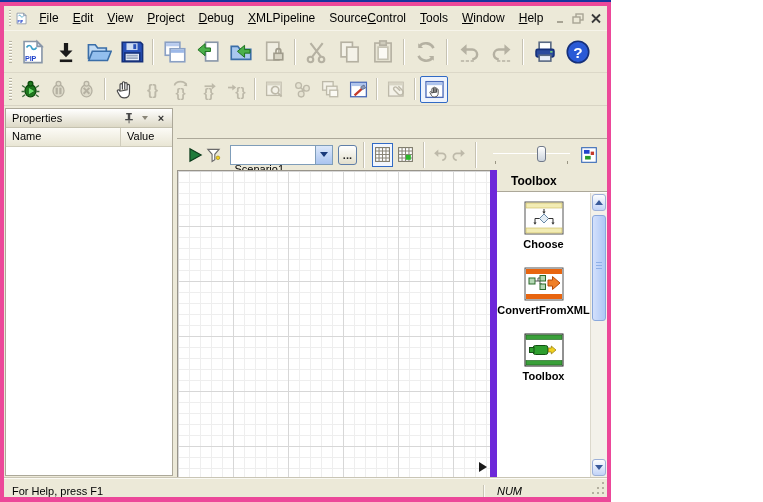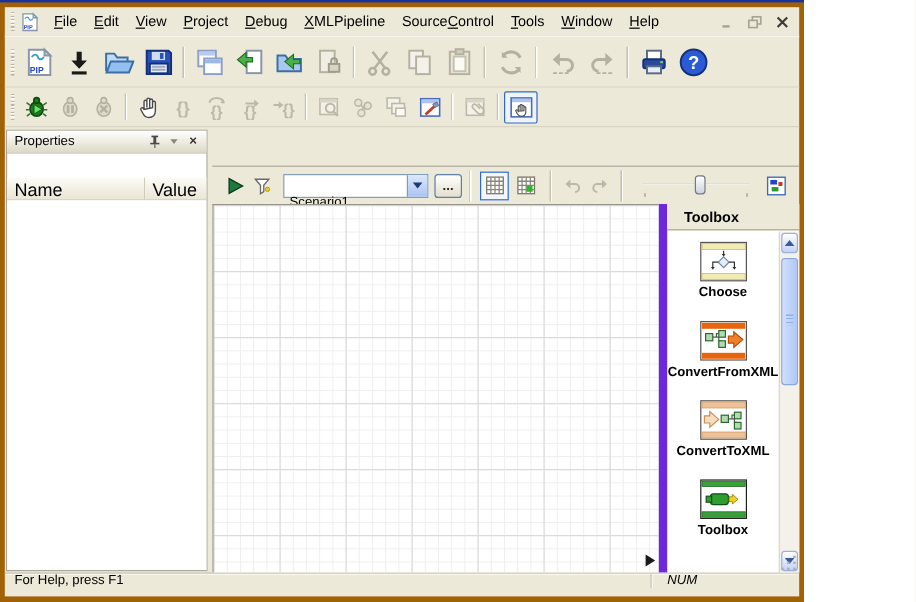--- a/index.html
+++ b/index.html
@@ -1,19 +1,19 @@
 <!DOCTYPE html>
 <html><head>
 <meta charset="utf-8">
 <style>
   * { box-sizing: border-box; margin: 0; padding: 0; }
   html,body { width:763px; height:502px; overflow:hidden; }
   body { font-family:"Liberation Sans", sans-serif; font-size:12px; color:#000; }
 
-  .window { position:relative; width:670px; height:502px; background:#a16207; border-top:2px solid #16339e; }
+  .window { position:relative; width:611px; height:502px; background:#ec4899; border-top:2px solid #16339e; }
   .frame { position:absolute; left:4px; right:4px; top:4px; bottom:5px; background:#ece9d8; display:flex; flex-direction:column; }
 
   
   .grip { width:3px; height:22px; margin:0 4px 0 1px;
           background-image:repeating-linear-gradient(to bottom,#b9b5a5 0 1px, #fdfdf8 1px 2px, transparent 2px 3px); }
   .sep { width:2px; height:26px; margin:0 4px; background:linear-gradient(to right,#c6c2b2 50%,#ffffff 50%); }
   .tb2 .sep { height:22px; }
 
   
   .menubar { height:24px; display:flex; align-items:center; padding:0 4px; }
@@ -37,21 +37,21 @@
 
   
   .main { flex:1; display:flex; min-height:0; border-top:1px solid #d8d4c4; }
 
   .props { width:168px; display:flex; flex-direction:column; margin:2px 0 1px 1px; border:1px solid #aca899; background:#fff; }
   .props-title { height:19px; background:linear-gradient(#ffffff,#ddd9c6); display:flex; align-items:center; padding:0 3px 0 6px; border-bottom:1px solid #c5c2b0; font-size:11px; }
   .props-title .t { flex:1; }
   .ptbtn { width:16px; height:15px; display:flex; align-items:center; justify-content:center; }
   .chev { width:0;height:0;border-left:3px solid transparent;border-right:3px solid transparent;border-top:4px solid #8a8678; }
   .xchar { font-weight:bold; font-size:11px; color:#333; line-height:1; }
-  .props-cols { display:flex; height:19px; font-size:15px;margin-top:20px; }
+  .props-cols { display:flex; height:19px; font-size:11px; }
   .col { padding:2px 6px; background:linear-gradient(#fcfbf6,#e9e6d5); border-right:1px solid #cfccbc; border-bottom:1px solid #cfccbc; }
   .col.name { width:115px; }
   .col.value { flex:1; border-right:none; }
   .props-body { flex:1; background:#fff; }
 
   .splitter { width:4px; }
   .right { flex:1; display:flex; flex-direction:column; min-width:0; }
 
   
   .tabstrip { height:33px; position:relative; display:flex; padding-left:6px; }
@@ -100,21 +100,21 @@
   .tb-scroll { position:absolute; top:23px; right:0; bottom:0; width:17px; background:#f3f1ea; border-left:1px solid #dcd8cc; display:flex; flex-direction:column; }
   .sb-btn { height:17px; margin:1px; background:linear-gradient(#fdfefe,#c2d3f8); border:1px solid #9cb0d8; border-radius:3px; display:flex; align-items:center; justify-content:center; }
   .sb-up i { width:0;height:0;border-left:4px solid transparent;border-right:4px solid transparent;border-bottom:5px solid #3a5a9a; }
   .sb-down i { width:0;height:0;border-left:4px solid transparent;border-right:4px solid transparent;border-top:5px solid #3a5a9a; }
   .sb-track { flex:1; position:relative; }
   .sb-thumb { position:absolute; left:1px; right:1px; top:3px; height:106px; background:linear-gradient(to right,#d3e0fc,#aec8f6); border:1px solid #8aa8dc; border-radius:3px; }
   .sb-thumb::after { content:""; position:absolute; left:3px; right:3px; top:46px; height:9px;
      background:repeating-linear-gradient(to bottom,#8fb0e8 0 1px, transparent 1px 3px); }
 
   
-  .statusbar { height:20px; display:flex; align-items:flex-start; border-top:1px solid #c9c5b5; box-shadow:inset 0 1px 0 #fbfaf4; font-size:11px; }
+  .statusbar { height:20px; display:flex; align-items:flex-end; border-top:1px solid #c9c5b5; box-shadow:inset 0 1px 0 #fbfaf4; font-size:11px; }
   .sb-msg { flex:1; display:flex; align-items:center; padding:0 8px; }
   .sb-pane { display:flex; align-items:center; justify-content:center; border-left:1px solid #c9c5b5; box-shadow:inset 1px 0 0 #fbfaf4; }
   .p1 { width:24px; } .p2 { width:52px;font-style:italic; } .p3 { width:30px; } .p4 { width:24px; }
   .sb-grip { width:18px; position:relative; }
   .gripdots { position:absolute; right:3px; bottom:3px; width:2px; height:2px; background:#b3af9f;
     box-shadow:-5px 0 #b3af9f, -10px 0 #b3af9f, 0 -5px #b3af9f, -5px -5px #b3af9f, 0 -10px #b3af9f; }
 
   .dis { opacity:1; } 
   svg text { font-family:"Liberation Sans", sans-serif; }
 </style>
@@ -544,33 +544,20 @@
                 <rect x="2" y="27" width="36" height="5" fill="#e8650f"></rect>
                 <rect x="5" y="11" width="6" height="6" fill="#b4d8b4" stroke="#2a6a2a"></rect>
                 <path d="M11 14h3v-3h2M14 14h2v3h2" fill="none" stroke="#555"></path>
                 <rect x="16" y="8.5" width="5.5" height="5.5" fill="#b4d8b4" stroke="#2a6a2a"></rect>
                 <rect x="16" y="17" width="5.5" height="5.5" fill="#b4d8b4" stroke="#2a6a2a"></rect>
                 <path d="M24 13h4.5V9.5L36 16l-7.5 6.5V19H24z" fill="#f08028" stroke="#b84a08"></path>
               </svg>
               <span class="lbl">ConvertFromXML</span>
             </div>
 
-            <div class="tb-item">
-              <svg viewBox="0 0 40 34">
-                <rect x="1" y="1" width="38" height="32" fill="#fff" stroke="#555"></rect>
-                <rect x="2" y="2" width="36" height="5" fill="#eec296" stroke="#c89868" stroke-width=".6"></rect>
-                <rect x="2" y="27" width="36" height="5" fill="#eec296" stroke="#c89868" stroke-width=".6"></rect>
-                <path d="M4 13.5h4.5V10L16 16.5 8.5 23v-3.5H4z" fill="#f8dcc0" stroke="#c89058"></path>
-                <rect x="18" y="13" width="6" height="6" fill="#b4d8b4" stroke="#2a6a2a"></rect>
-                <path d="M24 16h3v-3h2M27 16h2v3h2" fill="none" stroke="#555"></path>
-                <rect x="29" y="10.5" width="5.5" height="5.5" fill="#b4d8b4" stroke="#2a6a2a"></rect>
-                <rect x="29" y="19" width="5.5" height="5.5" fill="#b4d8b4" stroke="#2a6a2a"></rect>
-              </svg>
-              <span class="lbl">ConvertToXML</span>
-            </div>
 
             <div class="tb-item">
               <svg viewBox="0 0 40 34">
                 <rect x="1" y="1" width="38" height="32" fill="#fff" stroke="#222"></rect>
                 <rect x="2" y="2" width="36" height="4.5" fill="#3aa03a" stroke="#1c601c" stroke-width=".6"></rect>
                 <rect x="2" y="27.5" width="36" height="4.5" fill="#3aa03a" stroke="#1c601c" stroke-width=".6"></rect>
                 <rect x="9" y="12.5" width="15" height="9" rx="2.5" fill="#2e9e2e" stroke="#145014"></rect>
                 <rect x="5.5" y="14.5" width="4.5" height="5" fill="#2e9e2e" stroke="#145014"></rect>
                 <path d="M24.5 15h2.8v-2l4.7 4-4.7 4v-2h-2.8z" fill="#f0d020" stroke="#907808" stroke-width=".7"></path>
               </svg>

